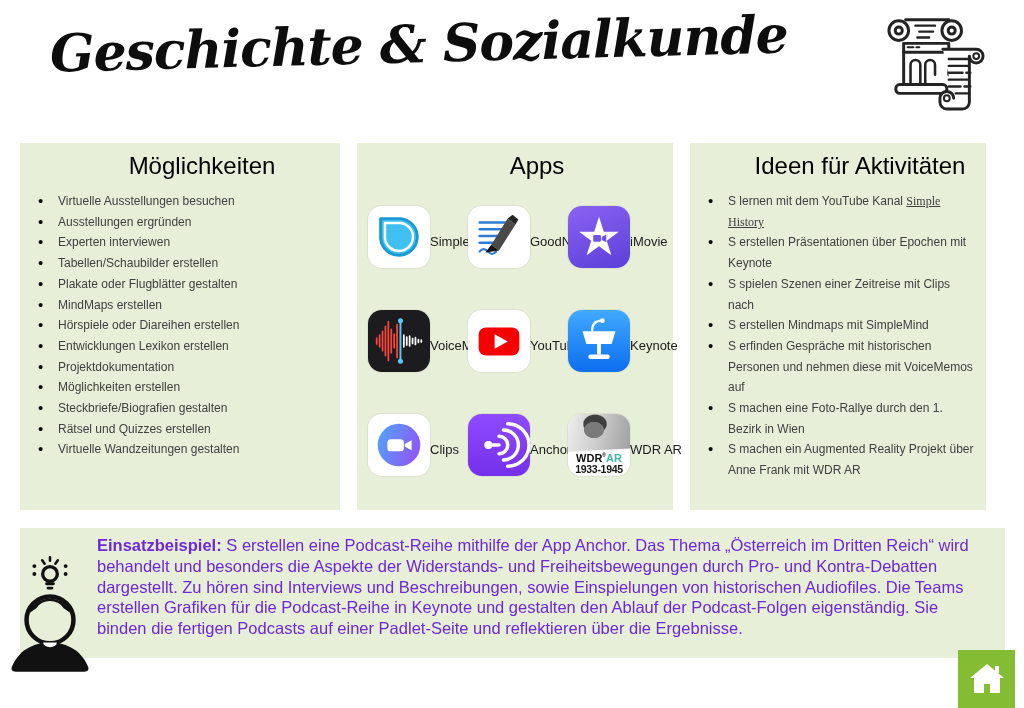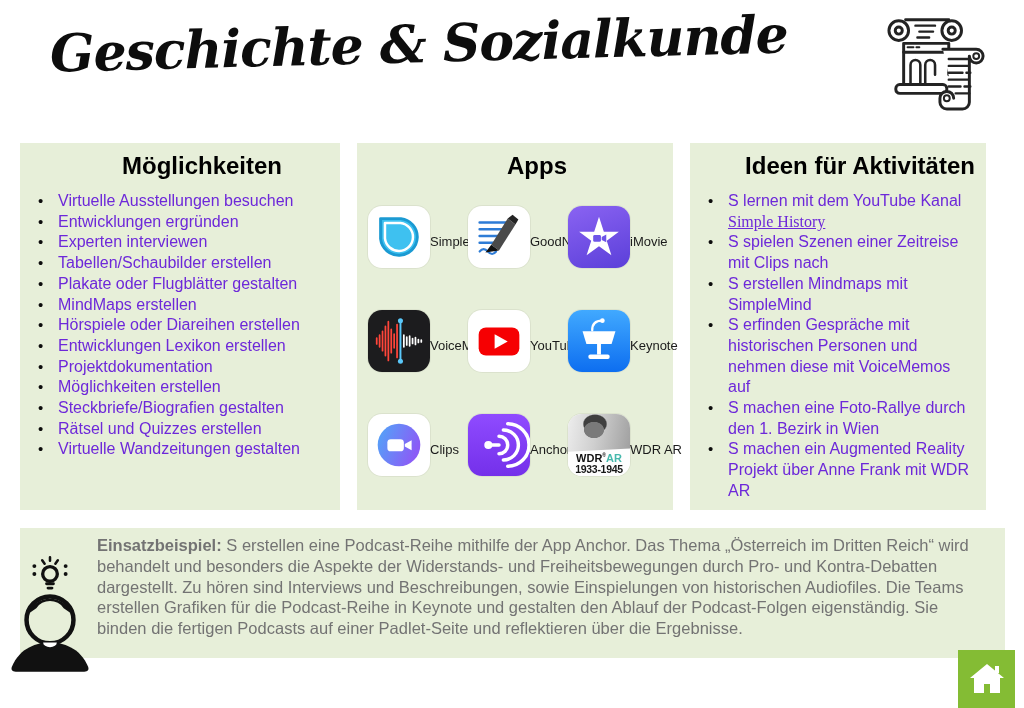--- a/index.html
+++ b/index.html
@@ -16,25 +16,25 @@
   }
   .header-icon{position:absolute;left:878px;top:10px;}
 
   
   .panel{position:absolute;top:143px;background:#E7EFD9;}
   .panel-left{left:20px;width:320px;height:367px;}
   .panel-mid{left:357px;width:316px;height:367px;}
   .panel-right{left:690px;width:296px;height:367px;}
   .panel h2{
     margin:0;padding-top:9px;text-align:center;
-    font-size:24px;font-weight:bold;color:#000;padding-left:44px;
+    font-size:24px;font-weight:normal;color:#000;padding-left:44px;
   }
   ul.bullets{list-style:none;margin:0;padding:11px 10px 0 12px;}
   .bullets li{
-    position:relative;padding-left:26px;font-size:16px;line-height:20.7px;color:#6d28d9;
+    position:relative;padding-left:26px;font-size:12px;line-height:20.7px;color:#404040;
   }
   .bullets li::before{
     content:"\2022";position:absolute;left:6px;top:0;font-size:15px;color:#0d0d0d;
   }
   .link-underline{text-decoration:underline;font-family:Liberation Serif, serif;}
 
   
   .apps-grid{display:flex;flex-wrap:wrap;justify-content:center;padding-top:5px;column-gap:6px;}
   .app-cell{width:94px;height:104px;display:flex;align-items:center;}
   .app-icon{
@@ -63,21 +63,21 @@
   }
   .wdr-text{position:absolute;left:0;top:36px;width:62px;text-align:center;line-height:11px;}
   .wdr-line1{font-weight:bold;font-size:11px;color:#111;letter-spacing:0;}
   .wdr-reg{font-size:5px;vertical-align:super;}
   .wdr-ar{color:#45b8ac;}
   .wdr-line2{font-weight:bold;font-size:10.5px;color:#161616;letter-spacing:-0.3px;}
 
   
   .example-panel{position:absolute;left:20px;top:528px;width:985px;height:130px;background:#E7EFD9;}
   .example-text{
-    margin:7px 18px 0 77px;font-size:16.5px;line-height:20.8px;color:#737373;width:888px;
+    margin:7px 18px 0 77px;font-size:16.5px;line-height:20.8px;color:#6d28d9;width:888px;
   }
   .example-text b{font-weight:bold;}
   .idea-person{position:absolute;left:6px;top:556px;z-index:2;}
 
   
   .home-btn{
     position:absolute;left:958px;top:650px;width:57px;height:58px;background:#84BC34;
     display:flex;align-items:center;justify-content:center;z-index:3;
   }
 </style>
@@ -108,21 +108,21 @@
     <circle cx="100" cy="47" r="3" stroke-width="2"></circle>
     <circle cx="70" cy="90" r="3" stroke-width="2"></circle>
     <path d="M72 50 h20 M72 57 h20 M72 64 h14 M90 64 h4 M72 71 h20 M72 78 h12 M88 78 h6 M79 85 h14" stroke-width="2.4"></path>
   </svg>
 </div>
 
 <section class="panel panel-left">
   <h2>Möglichkeiten</h2>
   <ul class="bullets">
     <li>Virtuelle Ausstellungen besuchen</li>
-    <li>Entwicklungen ergründen</li>
+    <li>Ausstellungen ergründen</li>
     <li>Experten interviewen</li>
     <li>Tabellen/Schaubilder erstellen</li>
     <li>Plakate oder Flugblätter gestalten</li>
     <li>MindMaps erstellen</li>
     <li>Hörspiele oder Diareihen erstellen</li>
     <li>Entwicklungen Lexikon erstellen</li>
     <li>Projektdokumentation</li>
     <li>Möglichkeiten erstellen</li>
     <li>Steckbriefe/Biografien gestalten</li>
     <li>Rätsel und Quizzes erstellen</li>
@@ -250,20 +250,21 @@
       <div class="app-label">WDR AR</div>
     </div>
 
   </div>
 </section>
 
 <section class="panel panel-right">
   <h2>Ideen für Aktivitäten</h2>
   <ul class="bullets">
     <li><span>S lernen mit dem YouTube Kanal </span><span class="link-underline">Simple History</span></li>
+    <li>S erstellen Präsentationen über Epochen mit Keynote</li>
     <li>S spielen Szenen einer Zeitreise mit Clips nach</li>
     <li>S erstellen Mindmaps mit SimpleMind</li>
     <li>S erfinden Gespräche mit historischen Personen und nehmen diese mit VoiceMemos auf</li>
     <li>S machen eine Foto-Rallye durch den 1. Bezirk in Wien</li>
     <li>S machen ein Augmented Reality Projekt über Anne Frank mit WDR AR</li>
   </ul>
 </section>
 
 <section class="example-panel">
   <p class="example-text"><b>Einsatzbeispiel:</b><span> S erstellen eine Podcast-Reihe mithilfe der App Anchor. Das Thema „Österreich im Dritten Reich“ wird behandelt und besonders die Aspekte der Widerstands- und Freiheitsbewegungen durch Pro- und Kontra-Debatten dargestellt. Zu hören sind Interviews und Beschreibungen, sowie Einspielungen von historischen Audiofiles. Die Teams erstellen Grafiken für die Podcast-Reihe in Keynote und gestalten den Ablauf der Podcast-Folgen eigenständig. Sie binden die fertigen Podcasts auf einer Padlet-Seite und reflektieren über die Ergebnisse.</span></p>

